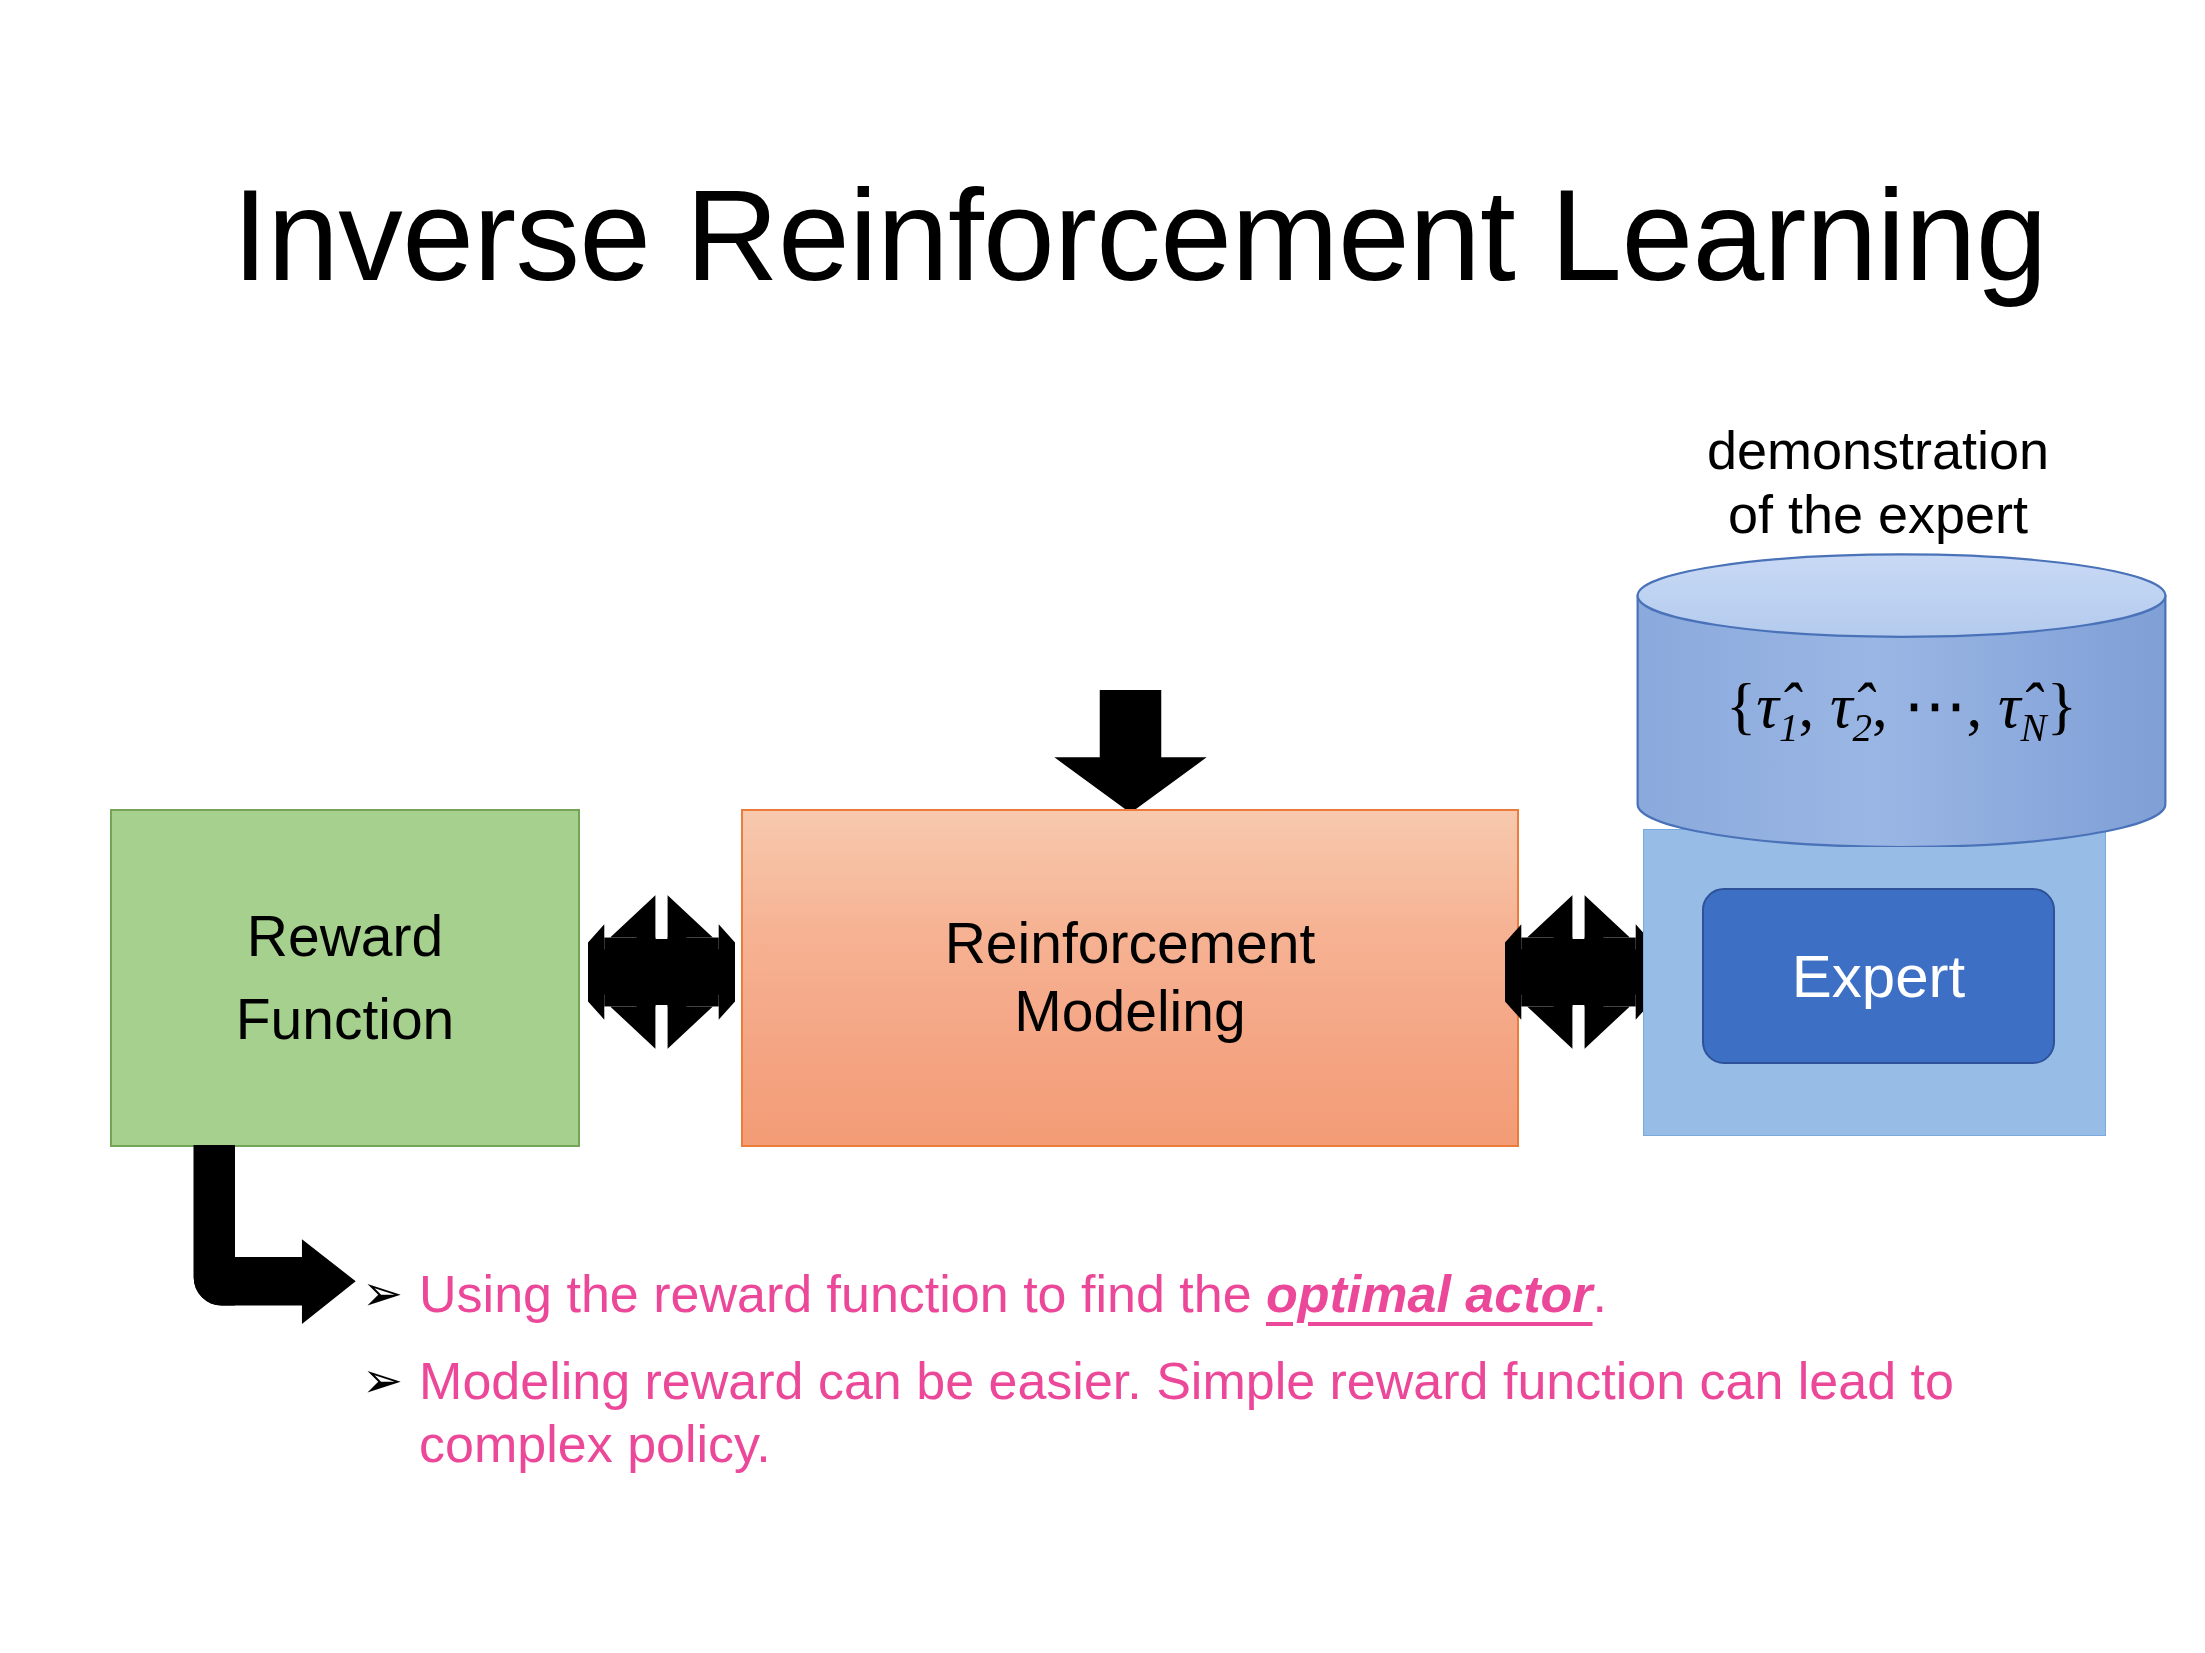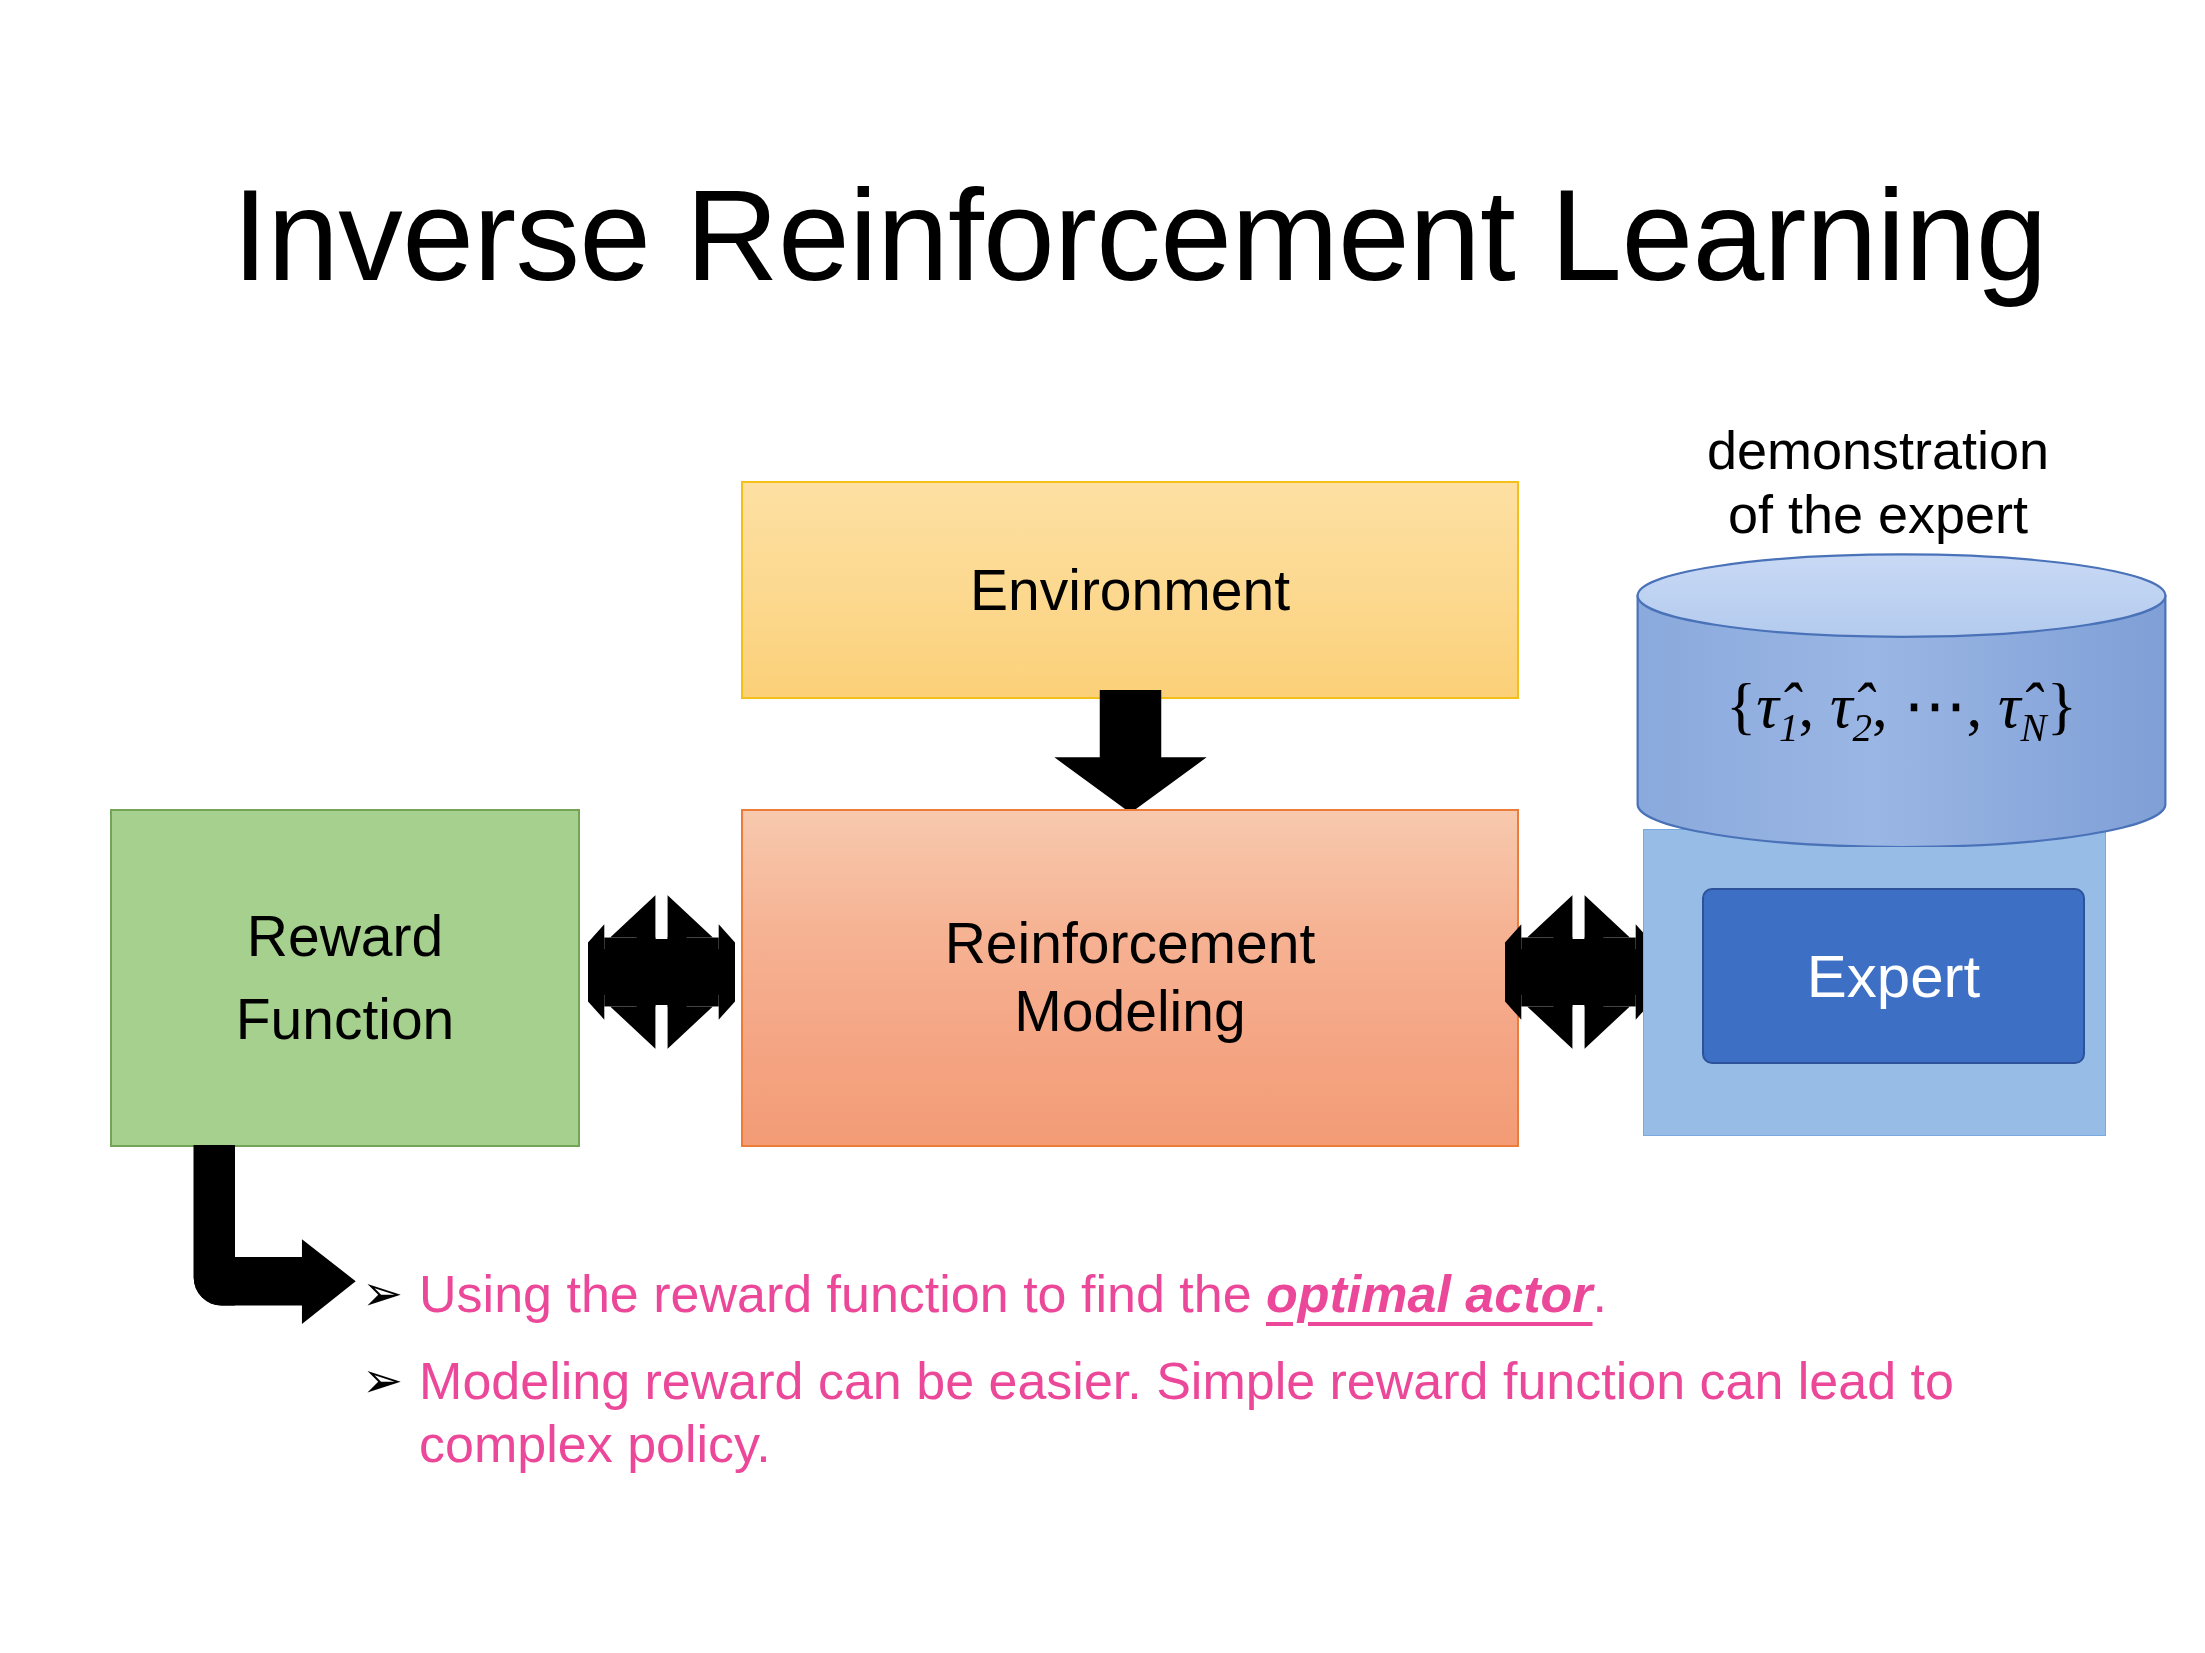--- a/index.html
+++ b/index.html
@@ -138,25 +138,25 @@
     background: #97bde7;
     border: 1.5px solid #7aa9dd;
     box-sizing: border-box;
   }
 
   
   #expert-box {
     position: absolute;
     left: 1702px;
     top: 888px;
-    width: 383px;
+    width: 353px;
     height: 176px;
     background: #3d6fc4;
     border: 2.9px solid #2d529a;
-    border-radius: 10px;
+    border-radius: 22px;
     box-sizing: border-box;
     display: flex;
     align-items: center;
     justify-content: center;
   }
   #expert-label {
     font-size: 60px;
     color: #ffffff;
   }
 
@@ -229,23 +229,20 @@
     text-decoration-thickness: 3.7px;
   }
 </style>
 </head>
 <body>
 
 <div id="slide">
 
   <div id="title">Inverse Reinforcement Learning</div>
 
-  <div id="env-box">
-    <span id="env-label">Environment</span>
-  </div>
 
   <div id="down-arrow">
     <svg width="153" height="123" viewBox="0 0 208 168" xmlns="http://www.w3.org/2000/svg">
       <polygon points="62,0 146,0 146,92 208,92 104,168 0,92 62,92" fill="#000000"></polygon>
     </svg>
   </div>
 
   <div id="rl-box">
     <span class="rl-line">Reinforcement</span>
     <span class="rl-line">Modeling</span>

